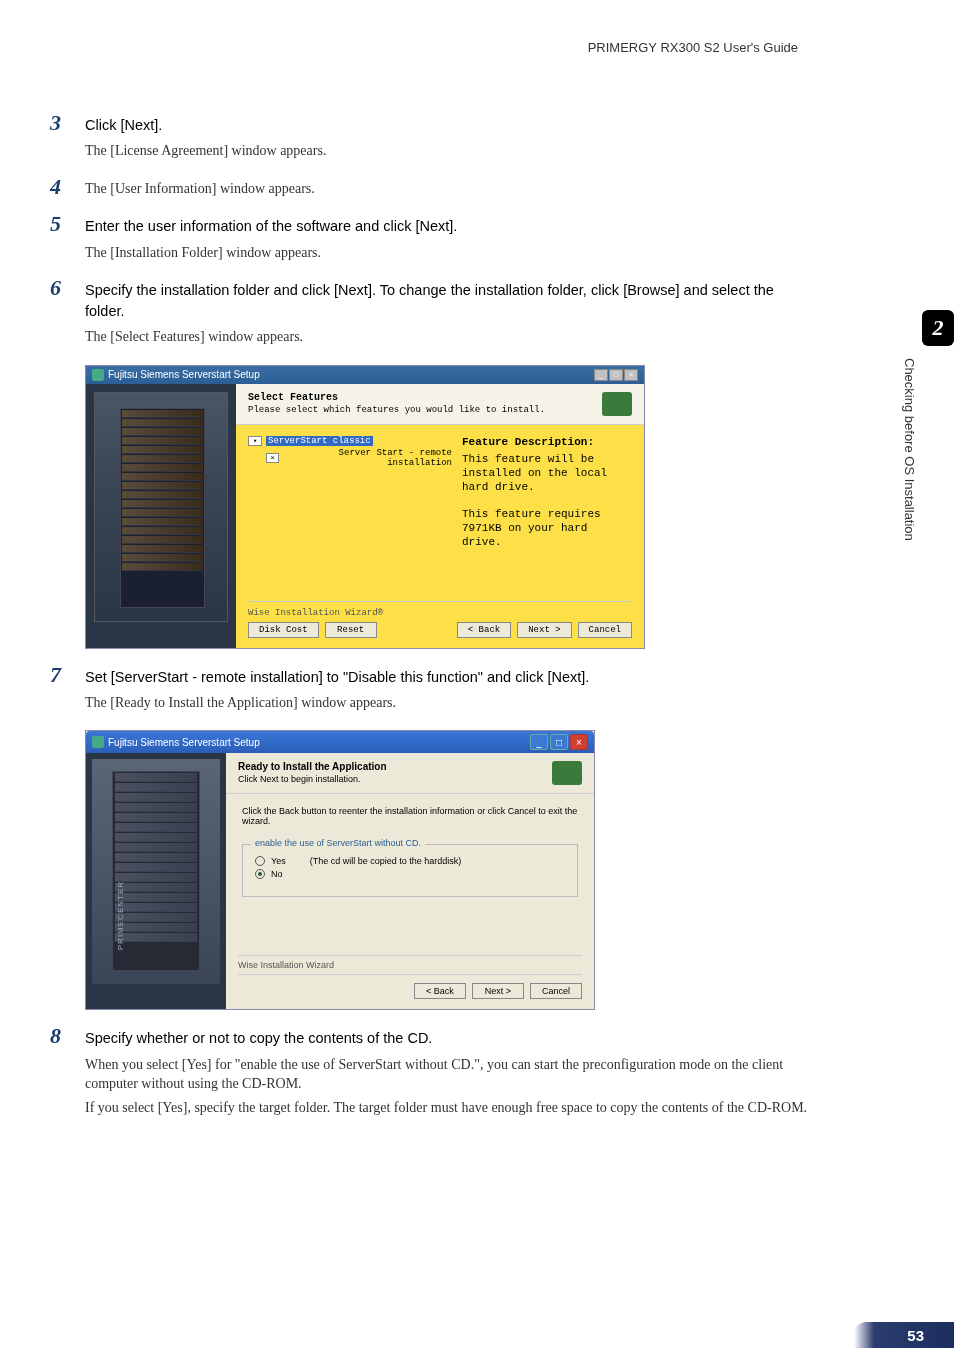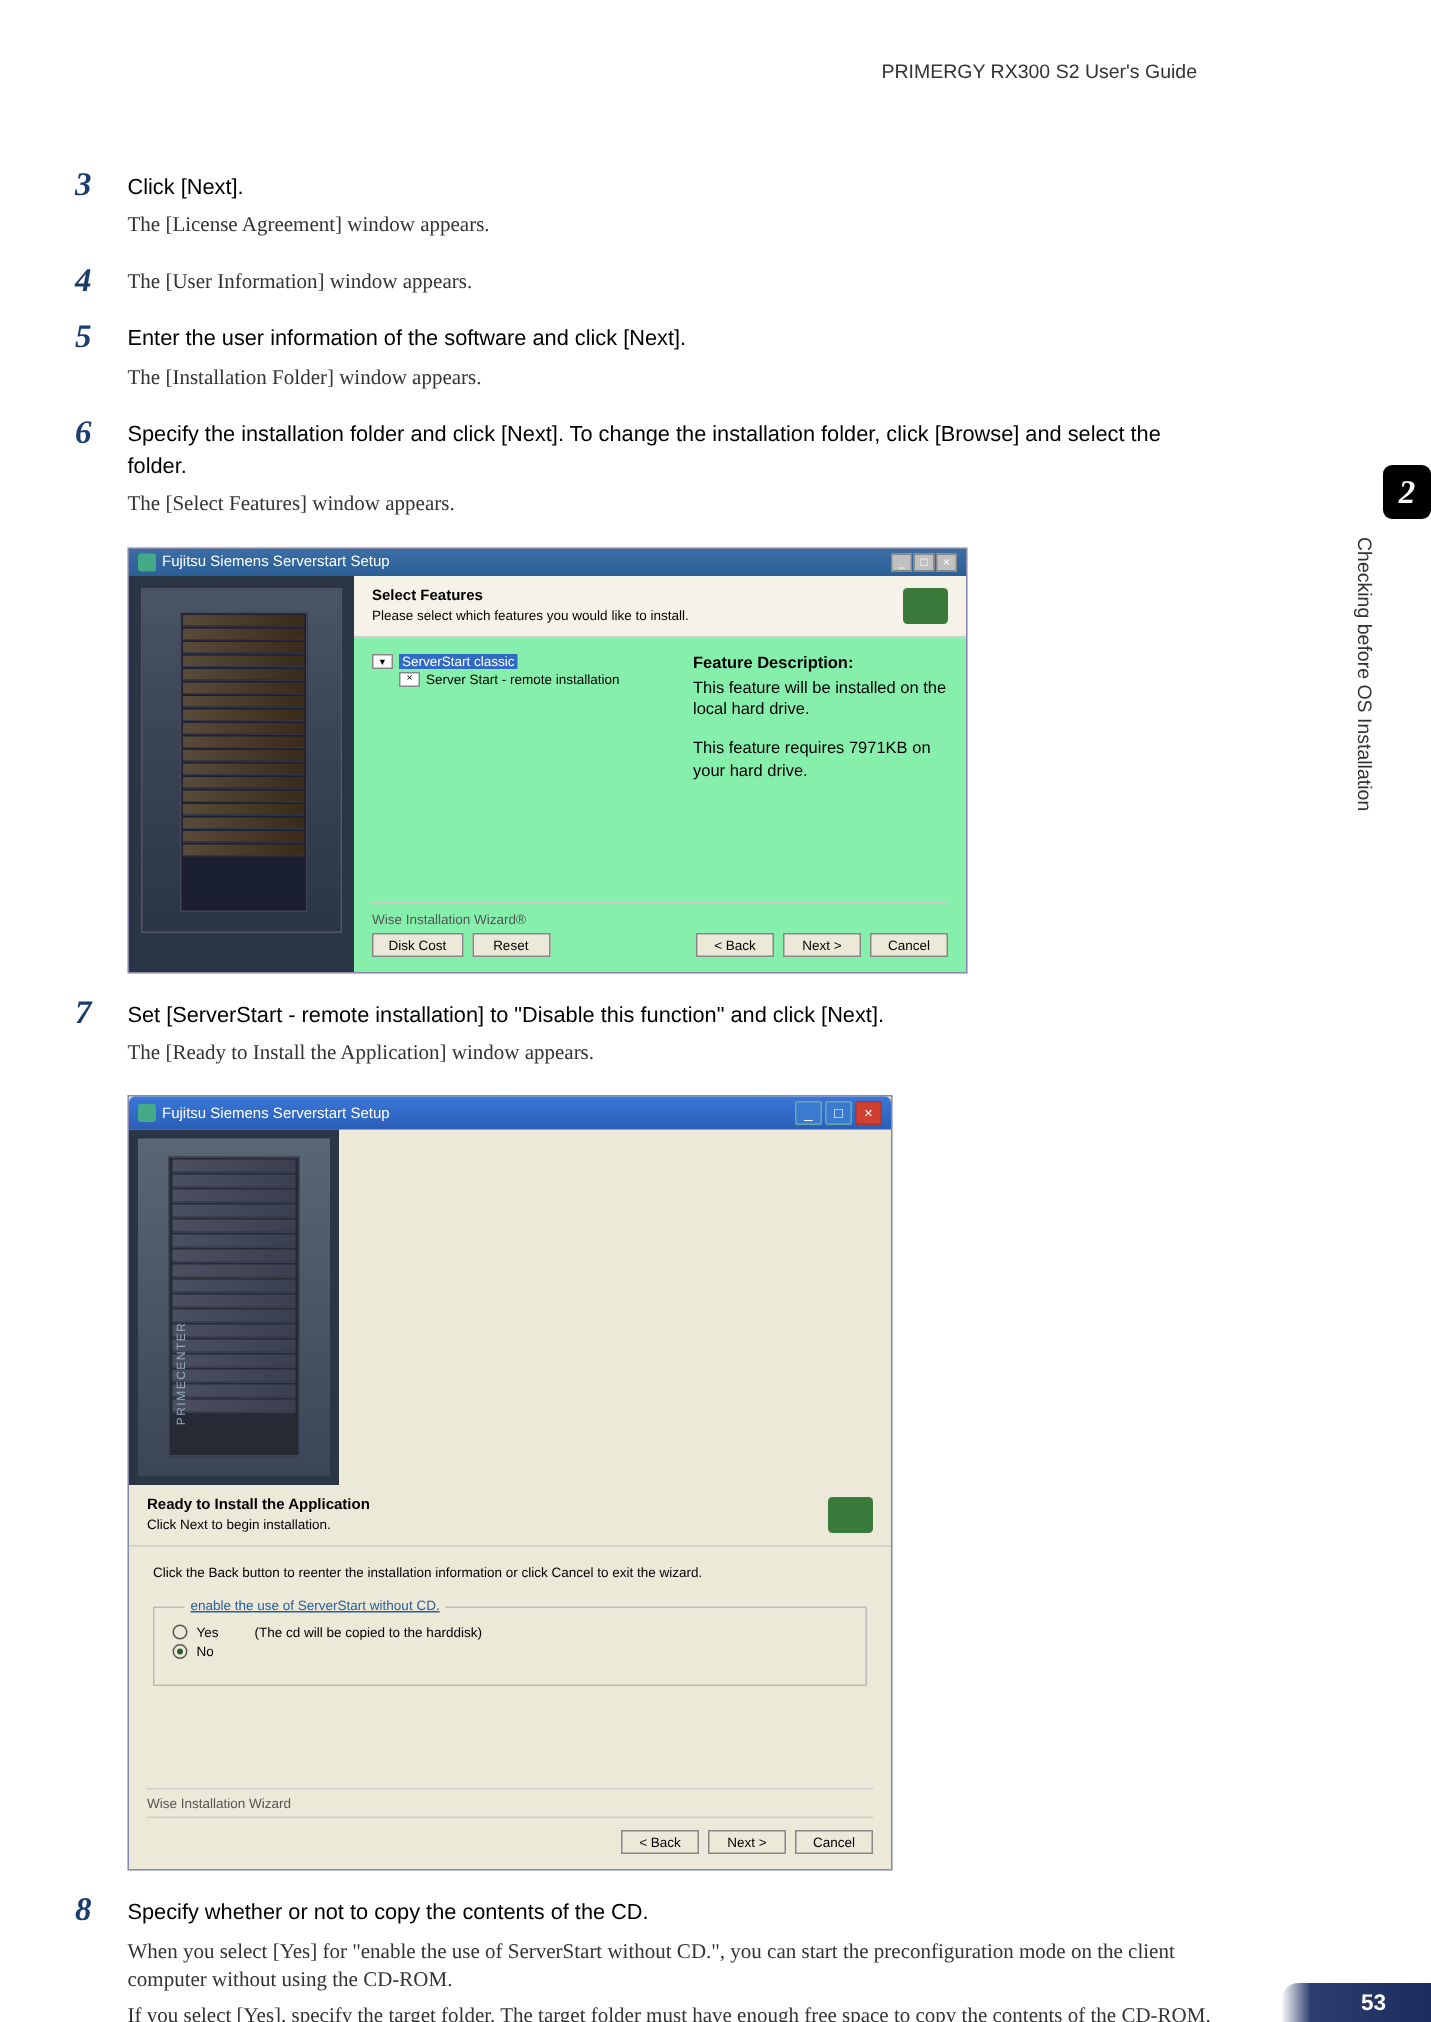--- a/index.html
+++ b/index.html
@@ -25,21 +25,21 @@
     .titlebar1-left { display: flex; align-items: center; gap: 4px; }
     .tb-icon { width: 12px; height: 12px; background: #4a8; border-radius: 2px; }
     .titlebar1-btns { display: flex; gap: 1px; }
     .tb-btn { width: 14px; height: 12px; background: #c0c0c0; border: 1px solid #888; font-size: 8px; display: flex; align-items: center; justify-content: center; }
     .dlg-body { display: flex; }
     .dlg-left { width: 150px; background: #2a3545; padding: 8px; }
     .server-img { width: 100%; height: 230px; background: linear-gradient(to bottom, #4a5565 0%, #3a4555 40%, #2a3545 100%); border: 1px solid #556; position: relative; }
     .rack { position: absolute; left: 25px; top: 15px; width: 85px; height: 200px; background: #1a2030; border: 1px solid #445; }
     .rack-slot { height: 8px; border-bottom: 1px solid #334; background: linear-gradient(to right, #5a4a3a, #3a2a1a); margin: 1px; }
     .rack-label { position: absolute; left: 3px; bottom: 20px; writing-mode: vertical-rl; transform: rotate(180deg); color: #9ab; font-size: 8px; letter-spacing: 1px; }
-    .dlg-right { flex: 1; background: #86efac; padding: 0; }
+    .dlg-right { flex: 1; background: #fde047; padding: 0; font-family: Liberation Mono, monospace; }
     .dlg-header { padding: 8px 12px; border-bottom: 1px solid #ccc; background: #f5f3e8; display: flex; justify-content: space-between; align-items: flex-start; }
     .dlg-header-text .h-title { font-weight: bold; font-size: 10px; }
     .dlg-header-text .h-sub { font-size: 9px; margin-top: 2px; }
     .ss-logo { width: 30px; height: 24px; background: #3a7a3a; border-radius: 3px; }
     .dlg-content { padding: 10px 12px; display: flex; gap: 10px; min-height: 170px; }
     .tree-area { flex: 1; text-align: right; }
     .tree-item { display: flex; align-items: center; gap: 4px; padding: 1px 0; font-size: 9px; }
     .tree-indent { padding-left: 18px; }
     .tree-icon { width: 14px; height: 10px; border: 1px solid #888; background: #fff; font-size: 7px; display: flex; align-items: center; justify-content: center; }
     .tree-sel { background: #316ac5; color: #fff; padding: 0 2px; }
@@ -54,31 +54,31 @@
     .dlg-btn { border: 1px solid #888; background: #ece9d8; padding: 2px 10px; font-size: 9px; min-width: 52px; text-align: center; }
 
     
     .dialog2 { width: 510px; border: 1px solid #88a; background: #ece9d8; font-family: Tahoma, sans-serif; font-size: 10px; }
     .titlebar2 { background: linear-gradient(to bottom, #3b77d8, #2a5eb8); color: #fff; padding: 4px 6px; display: flex; align-items: center; justify-content: space-between; height: 22px; border-radius: 4px 4px 0 0; }
     .tb2-btns { display: flex; gap: 2px; }
     .tb2-btn { width: 18px; height: 16px; border-radius: 2px; display: flex; align-items: center; justify-content: center; color: #fff; font-size: 10px; }
     .tb2-min { background: #3a7ad0; border: 1px solid #6aa; }
     .tb2-max { background: #3a7ad0; border: 1px solid #6aa; }
     .tb2-close { background: #d04030; border: 1px solid #a33; }
-    .dlg2-body { display: flex; flex-direction: column; }
+    .dlg2-body { display: flex; }
     .dlg2-left { width: 140px; background: #2a3545; padding: 6px; }
     .server-img2 { width: 100%; height: 225px; background: linear-gradient(to bottom, #5a6575, #3a4555); position: relative; }
     .rack2 { position: absolute; left: 20px; top: 12px; width: 88px; height: 200px; background: #252a35; border: 1px solid #445; }
     .rack2-slot { height: 9px; border-bottom: 1px solid #3a4050; margin: 1px 2px; background: linear-gradient(to right, #4a5060, #3a4050); }
     .dlg2-right { flex: 1; background: #ece9d8; }
     .dlg2-header { padding: 8px 12px; border-bottom: 1px solid #ccc; display: flex; justify-content: space-between; align-items: flex-start; }
     .dlg2-content { padding: 12px 16px; min-height: 155px; }
     .content-text { font-size: 9px; margin-bottom: 18px; color: #000; }
     .group-box { border: 1px solid #bbb; padding: 8px 12px 14px 12px; position: relative; margin-top: 10px; }
-    .group-title { position: absolute; top: -7px; left: 20px; background: #ece9d8; padding: 0 4px; font-size: 9px; color: #2a5e95; text-decoration: underline; }
+    .group-title { position: absolute; top: -7px; left: 8px; background: #ece9d8; padding: 0 4px; font-size: 9px; color: #2a5e95; }
     .radio-row { display: flex; align-items: center; gap: 6px; font-size: 9px; margin: 3px 0; }
     .radio { width: 10px; height: 10px; border: 1px solid #555; border-radius: 50%; display: flex; align-items: center; justify-content: center; }
     .radio-dot { width: 4px; height: 4px; background: #2a5e30; border-radius: 50%; }
     .radio-note { margin-left: 18px; font-size: 9px; }
     .dlg2-footer { padding: 6px 12px 10px 12px; }
   </style>
 </head>
 <body>
 
 <div class="page-wrapper">

